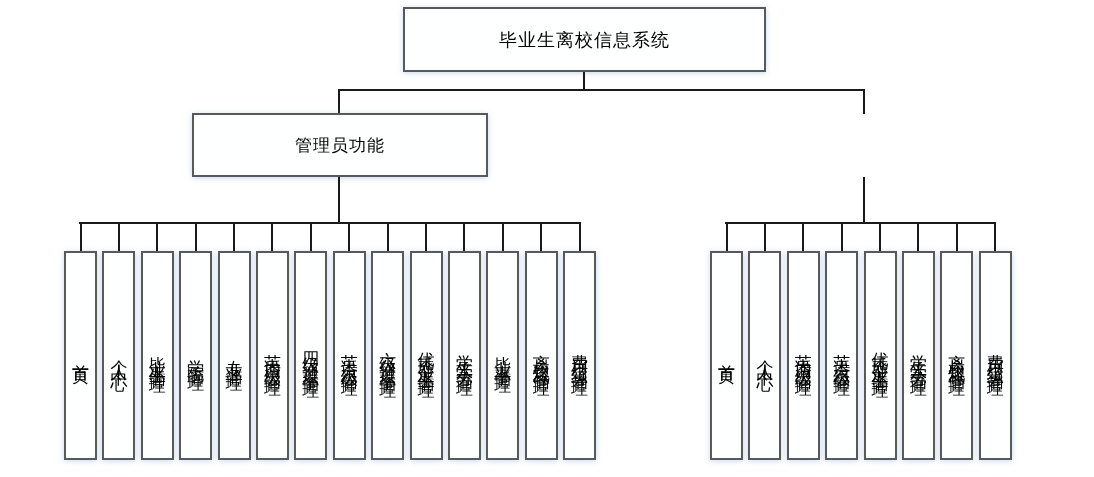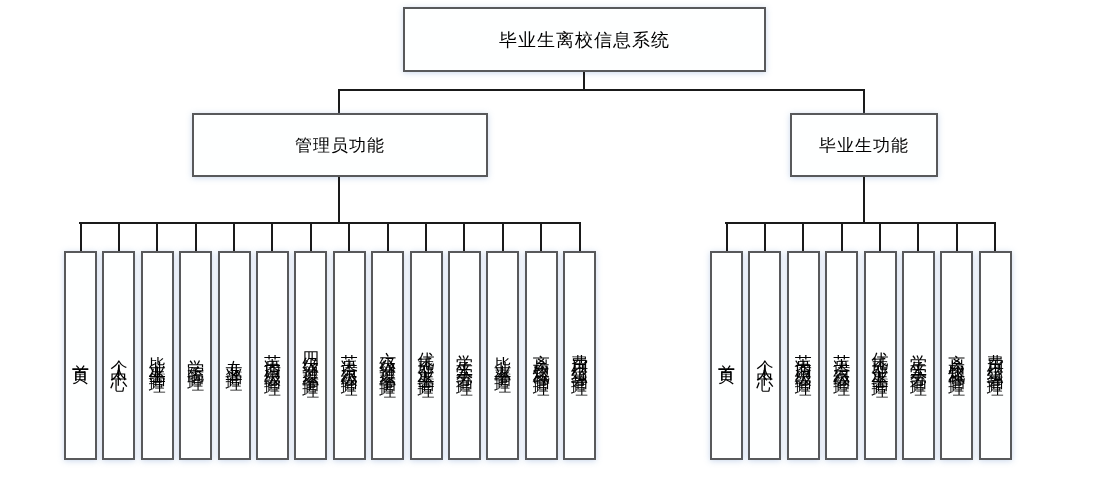--- a/index.html
+++ b/index.html
@@ -89,23 +89,20 @@
   </div>
 
   <div class="vline v-root"></div>
   <div class="hline h-level1"></div>
   <div class="vline v-admin-in"></div>
   <div class="vline v-grad-in"></div>
 
   <div class="node admin-box">
     <span>管理员功能</span>
   </div>
-  <div class="node grad-box">
-    <span>毕业生功能</span>
-  </div>
 
   <div class="vline v-admin-out"></div>
   <div class="vline v-grad-out"></div>
   <div class="hline h-admin"></div>
   <div class="hline h-grad"></div>
 
   <div class="leaf-row admin">
     <div class="leaf">
         <span class="leaf-label">首页</span>
       </div>

